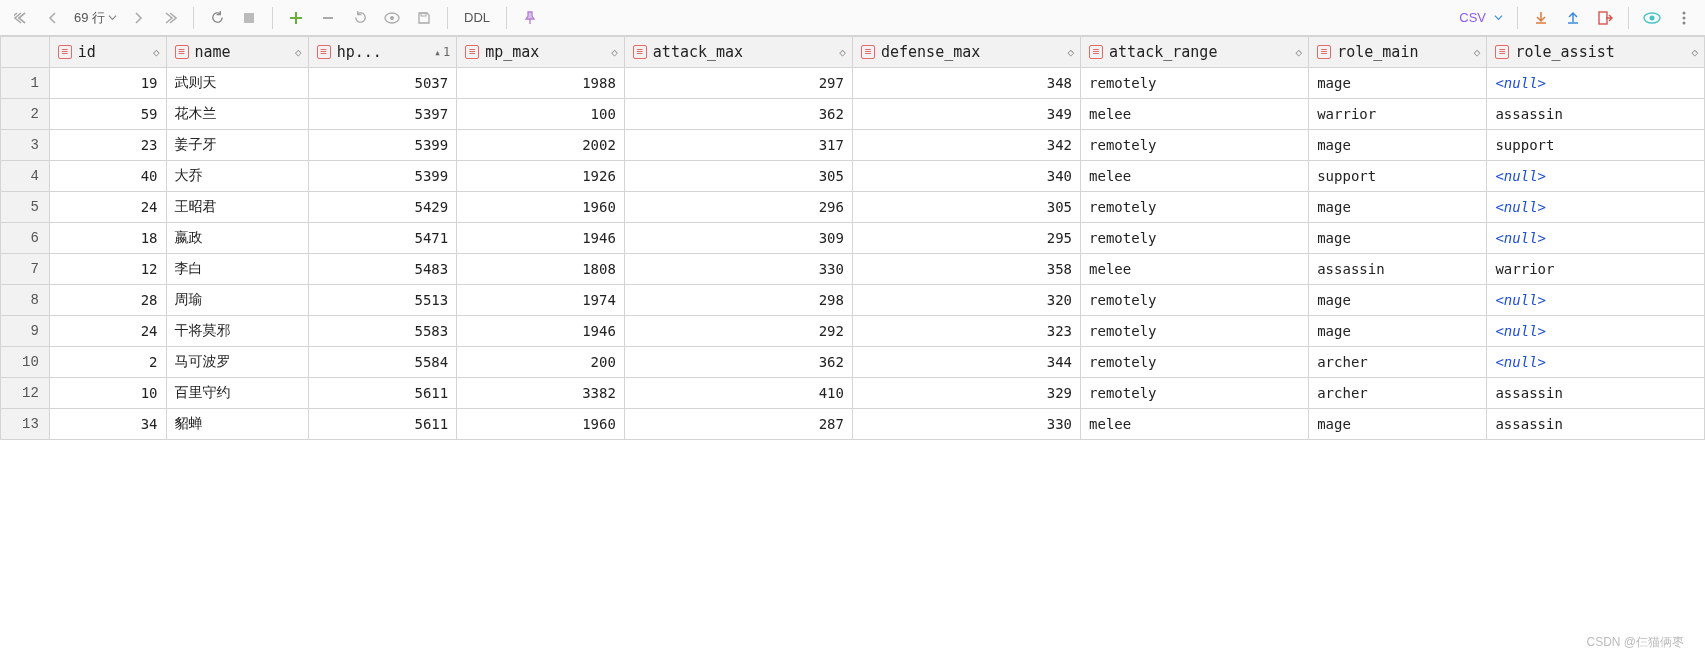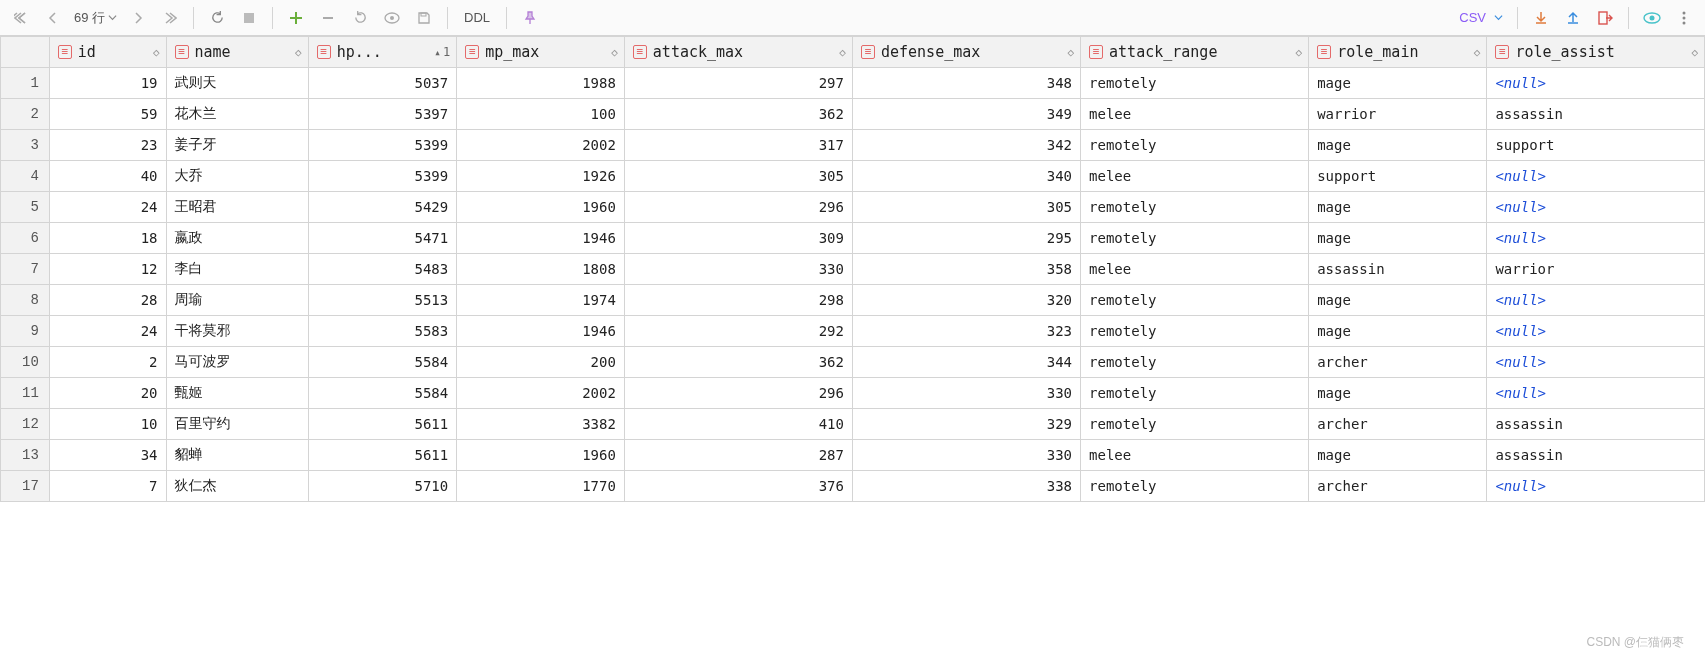--- a/index.html
+++ b/index.html
@@ -364,32 +364,20 @@
           <td class="txt">马可波罗</td>
           <td class="num">5584</td>
           <td class="num">200</td>
           <td class="num">362</td>
           <td class="num">344</td>
           <td class="txt">remotely</td>
           <td class="txt">archer</td>
           <td class="txt null">&lt;null&gt;</td>
         </tr>
         <tr>
-          <td class="gutter">11</td>
-          <td class="num">20</td>
-          <td class="txt">甄姬</td>
-          <td class="num">5584</td>
-          <td class="num">2002</td>
-          <td class="num">296</td>
-          <td class="num">330</td>
-          <td class="txt">remotely</td>
-          <td class="txt">mage</td>
-          <td class="txt null">&lt;null&gt;</td>
-        </tr>
-        <tr>
           <td class="gutter">12</td>
           <td class="num">10</td>
           <td class="txt">百里守约</td>
           <td class="num">5611</td>
           <td class="num">3382</td>
           <td class="num">410</td>
           <td class="num">329</td>
           <td class="txt">remotely</td>
           <td class="txt">archer</td>
           <td class="txt">assassin</td>
@@ -399,29 +387,17 @@
           <td class="num">34</td>
           <td class="txt">貂蝉</td>
           <td class="num">5611</td>
           <td class="num">1960</td>
           <td class="num">287</td>
           <td class="num">330</td>
           <td class="txt">melee</td>
           <td class="txt">mage</td>
           <td class="txt">assassin</td>
         </tr>
-        <tr>
-          <td class="gutter">17</td>
-          <td class="num">7</td>
-          <td class="txt">狄仁杰</td>
-          <td class="num">5710</td>
-          <td class="num">1770</td>
-          <td class="num">376</td>
-          <td class="num">338</td>
-          <td class="txt">remotely</td>
-          <td class="txt">archer</td>
-          <td class="txt null">&lt;null&gt;</td>
-        </tr>
       </tbody>
 </table>
 </div>
 
 <div class="watermark">CSDN @仨猫俩枣</div>
 
 </body></html>

